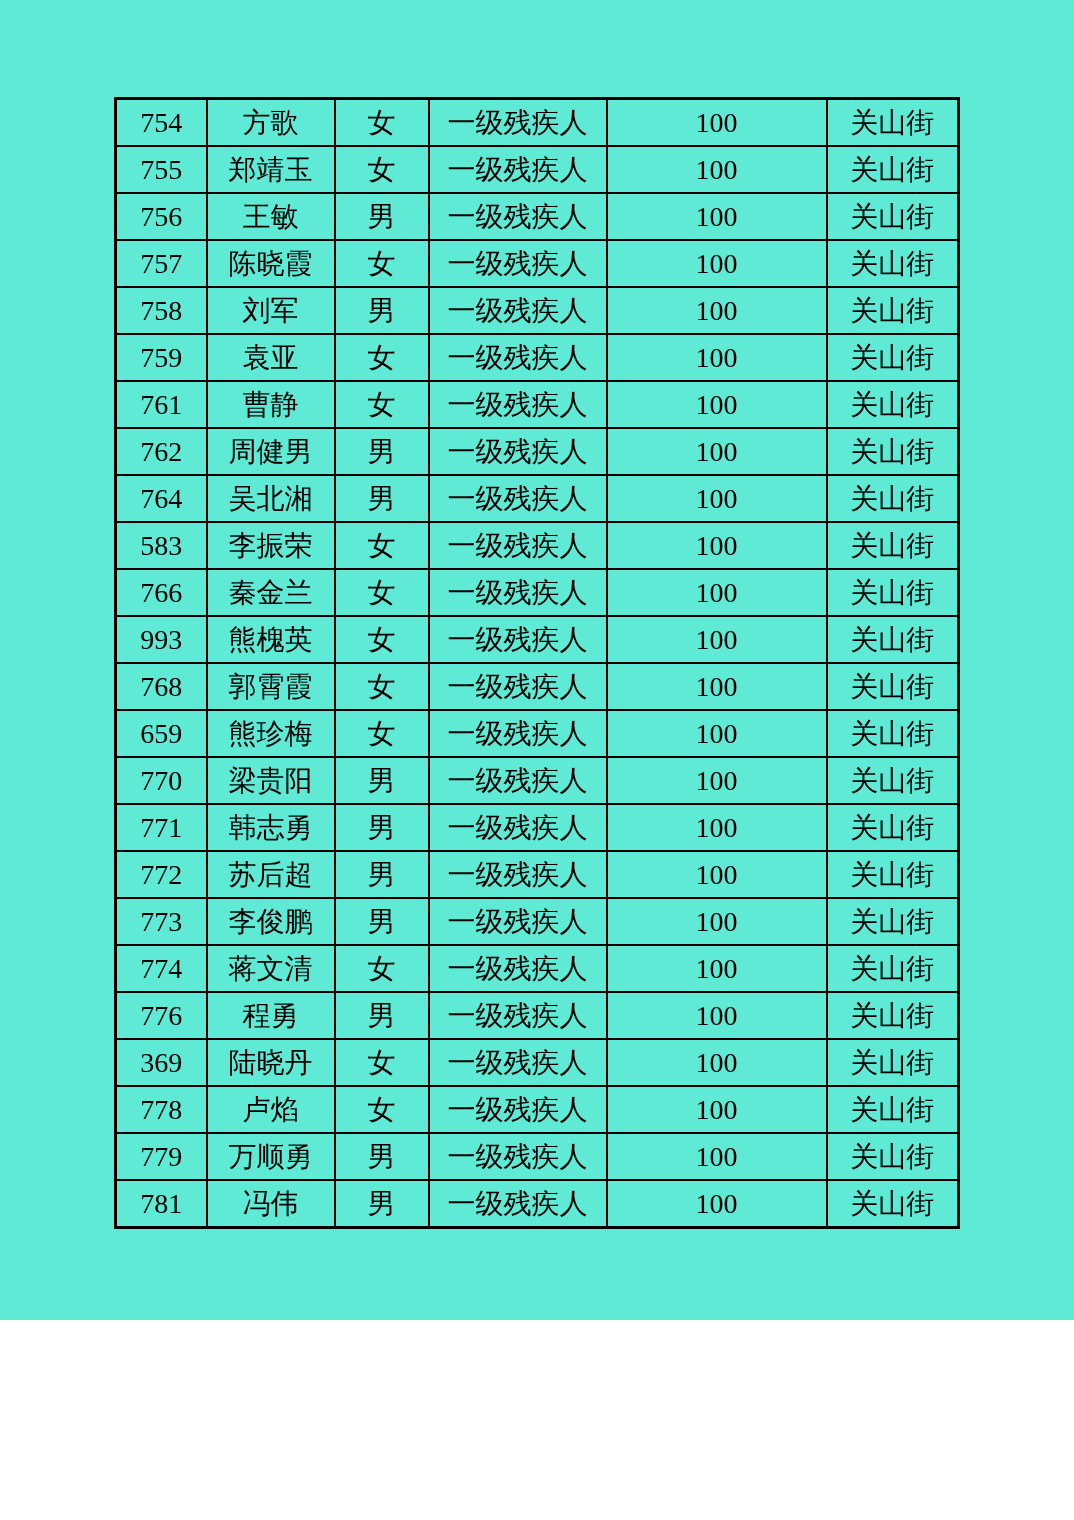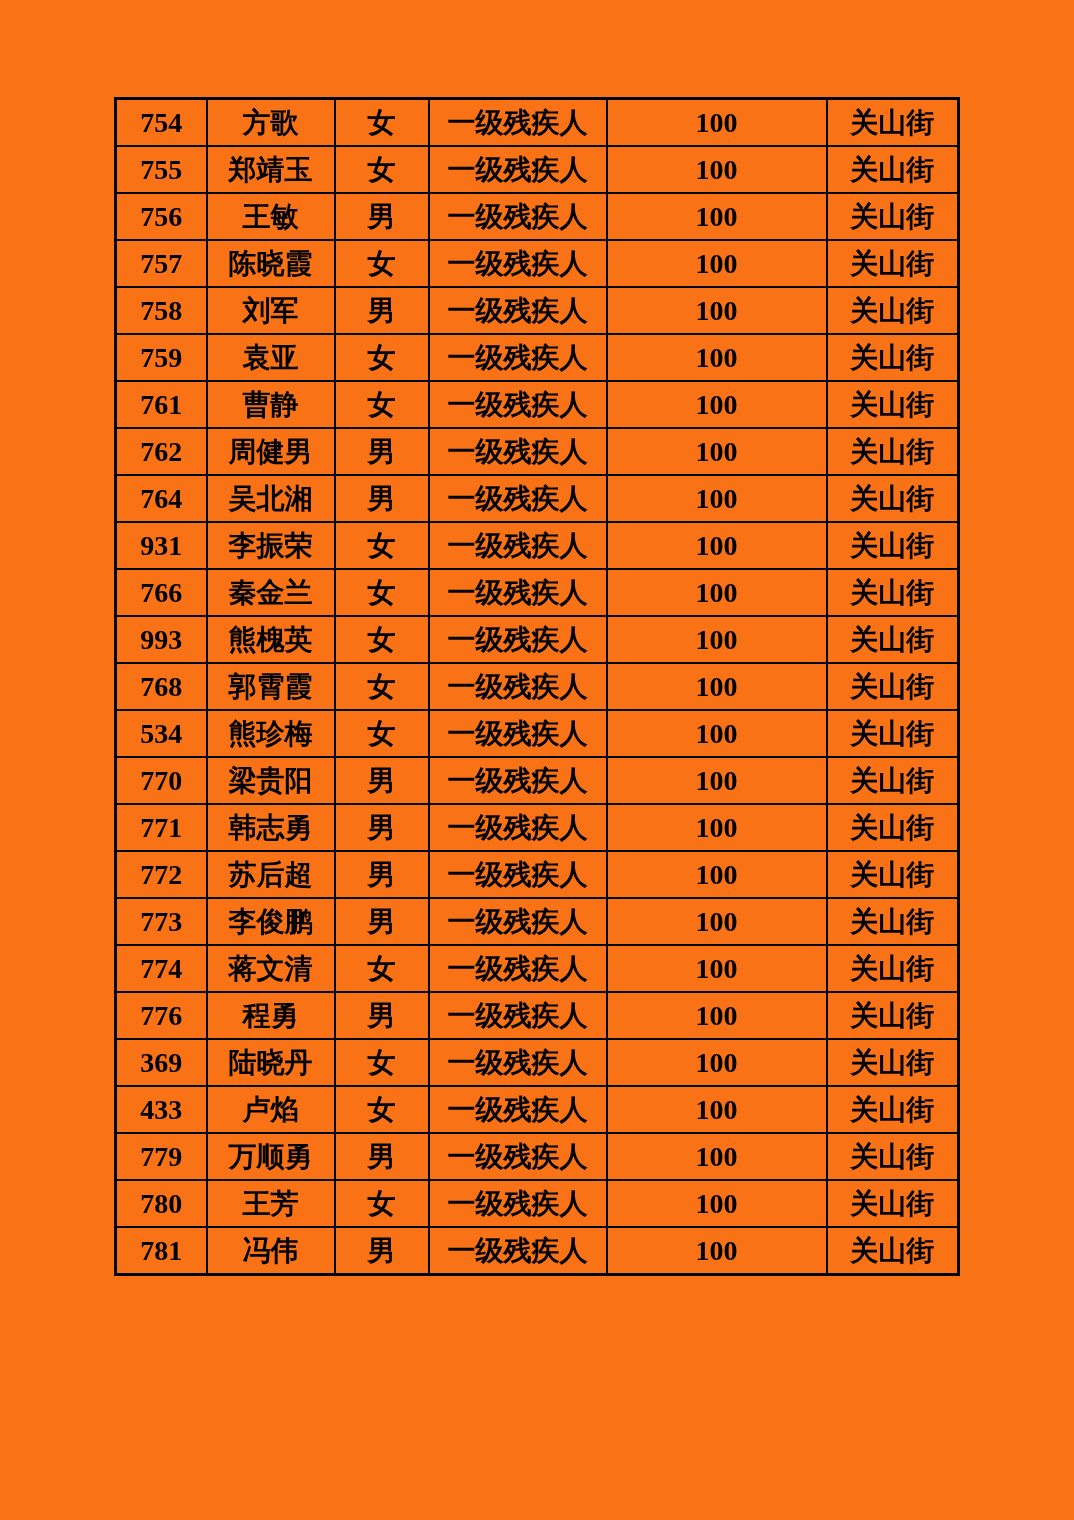--- a/index.html
+++ b/index.html
@@ -9,24 +9,23 @@
   }
   body {
     width: 1074px;
     height: 1520px;
     font-family: "Liberation Serif", "DejaVu Serif", serif;
     color: #000000;
   }
   .page {
     position: relative;
     width: 1074px;
-    height: 1520px;
-    background: #f97316;
+    height: 1320px;
+    background: #5eead4;
     overflow: hidden;
-    font-weight: bold;
   }
   table.roster {
     position: absolute;
     left: 114px;
     top: 97px;
     width: 843px;
     border-collapse: collapse;
     table-layout: fixed;
     border: 3px solid #000000;
   }
@@ -130,21 +129,21 @@
         </tr>
         <tr>
           <td>764</td>
           <td>吴北湘</td>
           <td>男</td>
           <td>一级残疾人</td>
           <td>100</td>
           <td>关山街</td>
         </tr>
         <tr>
-          <td>931</td>
+          <td>583</td>
           <td>李振荣</td>
           <td>女</td>
           <td>一级残疾人</td>
           <td>100</td>
           <td>关山街</td>
         </tr>
         <tr>
           <td>766</td>
           <td>秦金兰</td>
           <td>女</td>
@@ -162,21 +161,21 @@
         </tr>
         <tr>
           <td>768</td>
           <td>郭霄霞</td>
           <td>女</td>
           <td>一级残疾人</td>
           <td>100</td>
           <td>关山街</td>
         </tr>
         <tr>
-          <td>534</td>
+          <td>659</td>
           <td>熊珍梅</td>
           <td>女</td>
           <td>一级残疾人</td>
           <td>100</td>
           <td>关山街</td>
         </tr>
         <tr>
           <td>770</td>
           <td>梁贵阳</td>
           <td>男</td>
@@ -226,39 +225,31 @@
         </tr>
         <tr>
           <td>369</td>
           <td>陆晓丹</td>
           <td>女</td>
           <td>一级残疾人</td>
           <td>100</td>
           <td>关山街</td>
         </tr>
         <tr>
-          <td>433</td>
+          <td>778</td>
           <td>卢焰</td>
           <td>女</td>
           <td>一级残疾人</td>
           <td>100</td>
           <td>关山街</td>
         </tr>
         <tr>
           <td>779</td>
           <td>万顺勇</td>
           <td>男</td>
-          <td>一级残疾人</td>
-          <td>100</td>
-          <td>关山街</td>
-        </tr>
-        <tr>
-          <td>780</td>
-          <td>王芳</td>
-          <td>女</td>
           <td>一级残疾人</td>
           <td>100</td>
           <td>关山街</td>
         </tr>
         <tr>
           <td>781</td>
           <td>冯伟</td>
           <td>男</td>
           <td>一级残疾人</td>
           <td>100</td>

